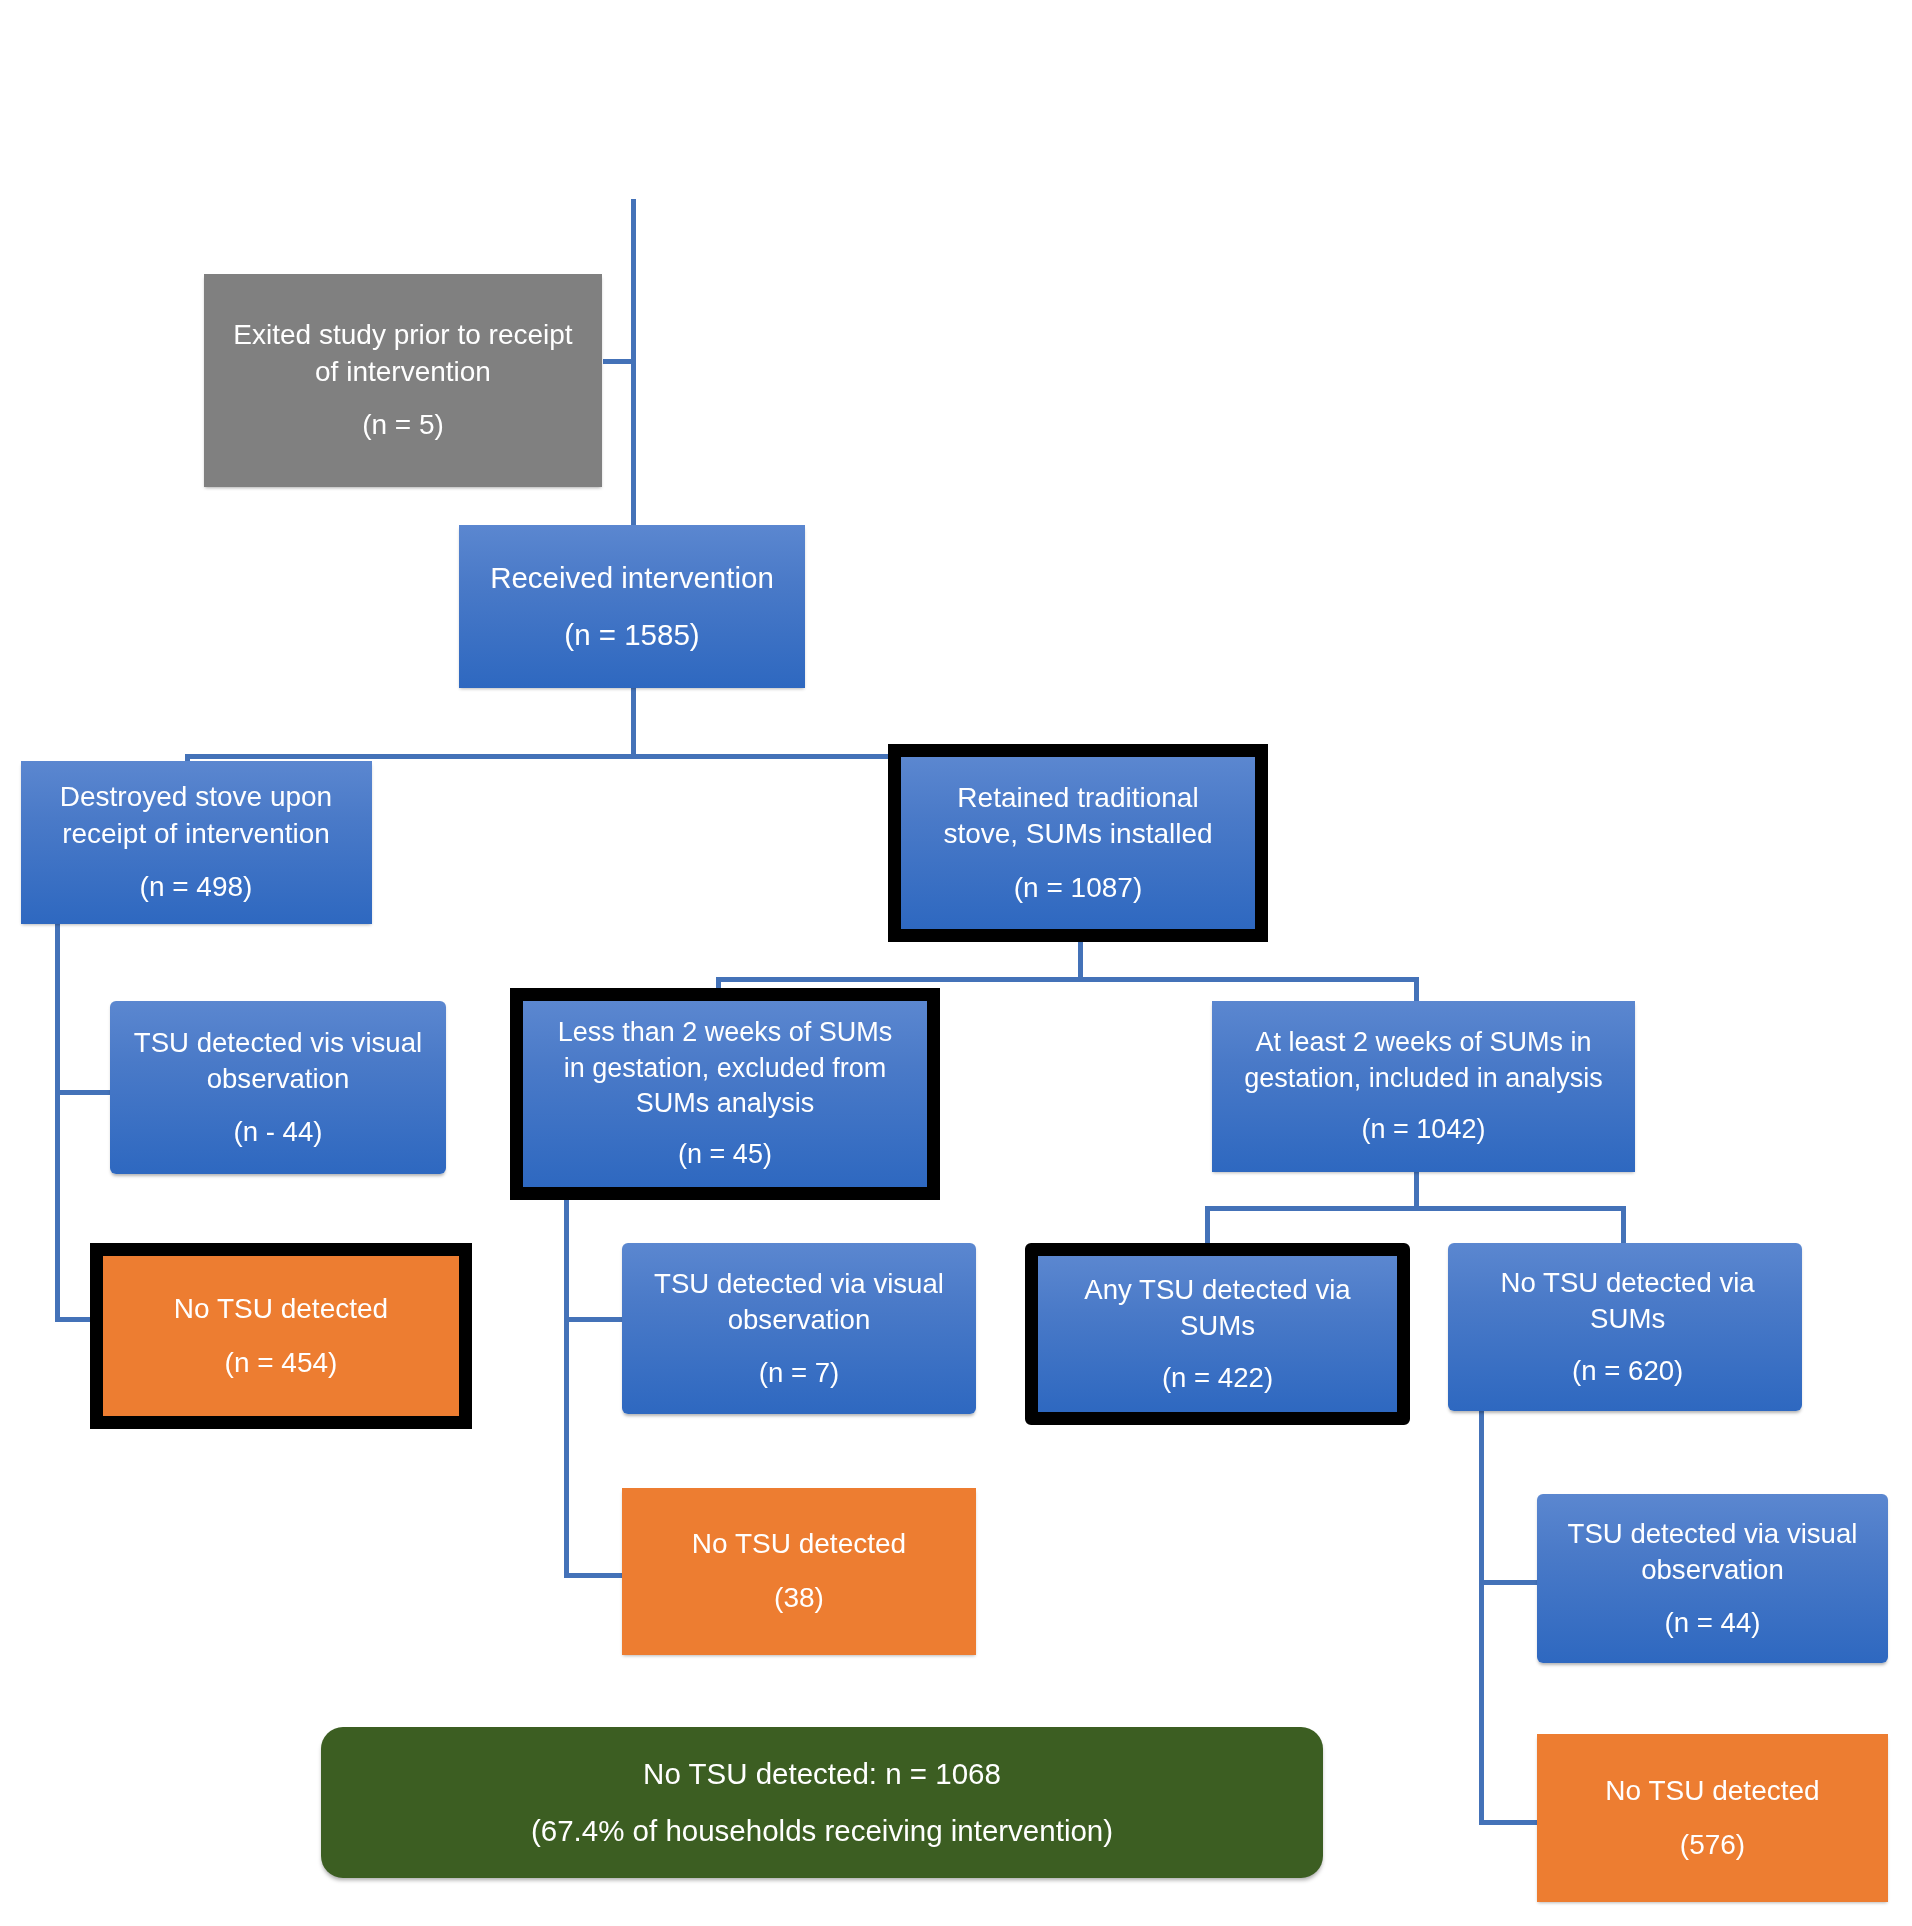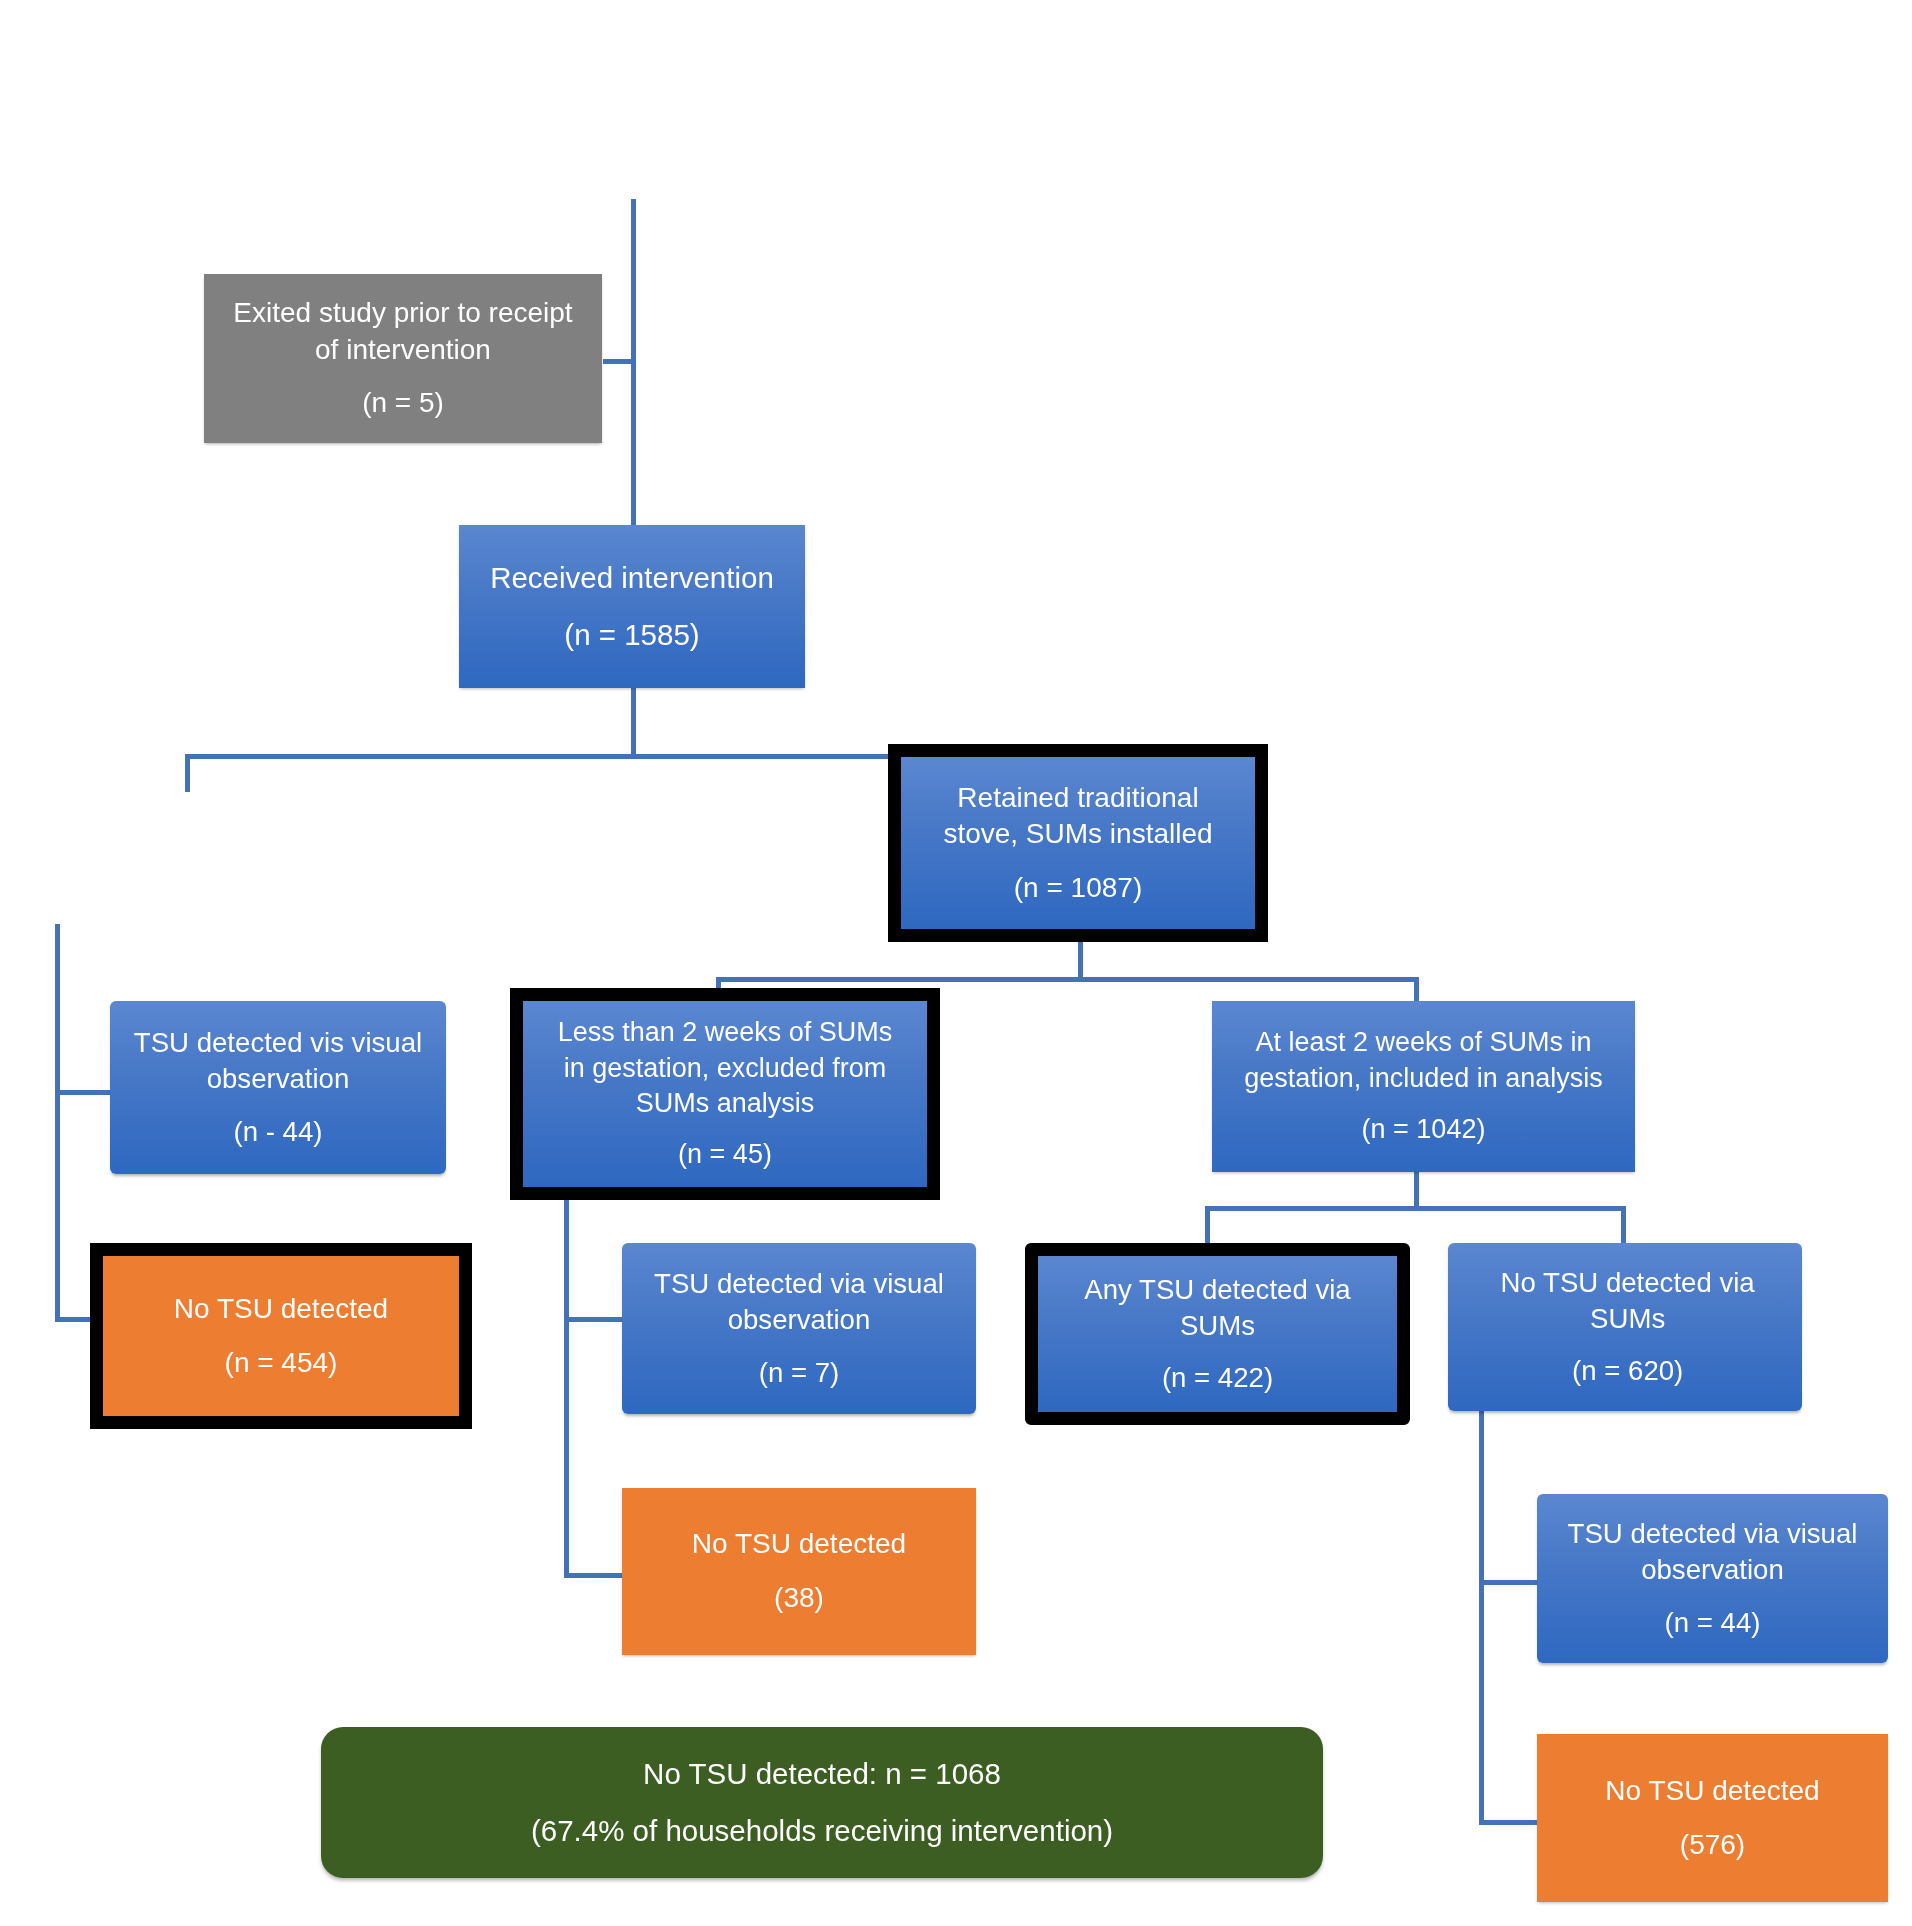--- a/index.html
+++ b/index.html
@@ -103,31 +103,36 @@
   <div class="conn v" style="left:1414px; top:1171px; height:36px;"></div>
   <div class="conn h" style="left:1205px; top:1206px; width:420px;"></div>
   <div class="conn v" style="left:1205px; top:1206px; height:55px;"></div>
   <div class="conn v" style="left:1621px; top:1206px; height:55px;"></div>
 
   <div class="conn v" style="left:1479px; top:1409px; height:416px;"></div>
   <div class="conn h" style="left:1479px; top:1580px; width:65px;"></div>
   <div class="conn h" style="left:1479px; top:1820px; width:65px;"></div>
 
 
-  <div class="node gray fs-44" style="left:204px; top:274px; width:398px; height:169px;">
+  <div class="node gray fs-44" style="left:204px; top:274px; width:398px; height:213px;">
     <span class="ln">Exited study prior to receipt</span>
     <span class="ln">of intervention</span>
     <span class="ln gap">(n = 5)</span>
   </div>
 
   <div class="node blue fs-46" style="left:459px; top:525px; width:346px; height:163px;">
     <span class="ln">Received intervention</span>
     <span class="ln gap">(n = 1585)</span>
   </div>
 
+  <div class="node blue fs-44" style="left:20.5px; top:761px; width:351px; height:163px;">
+    <span class="ln">Destroyed stove upon</span>
+    <span class="ln">receipt of intervention</span>
+    <span class="ln gap">(n =  498)</span>
+  </div>
 
   <div class="node blue framed fs-44" style="left:888px; top:744px; width:380px; height:198px;">
     <span class="ln">Retained traditional</span>
     <span class="ln">stove, SUMs installed</span>
     <span class="ln gap">(n = 1087)</span>
   </div>
 
   <div class="node blue fs-43" style="left:110px; top:1001px; width:336px; height:173px;">
     <span class="ln">TSU detected vis visual</span>
     <span class="ln">observation</span>

